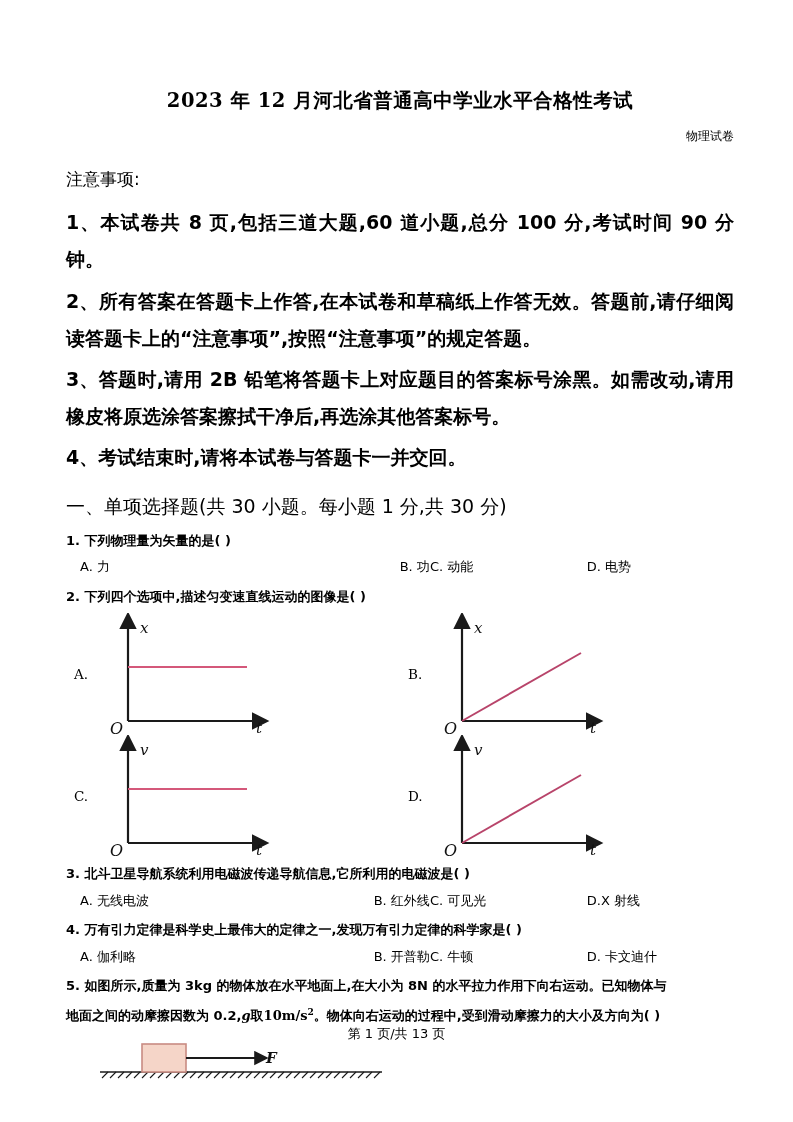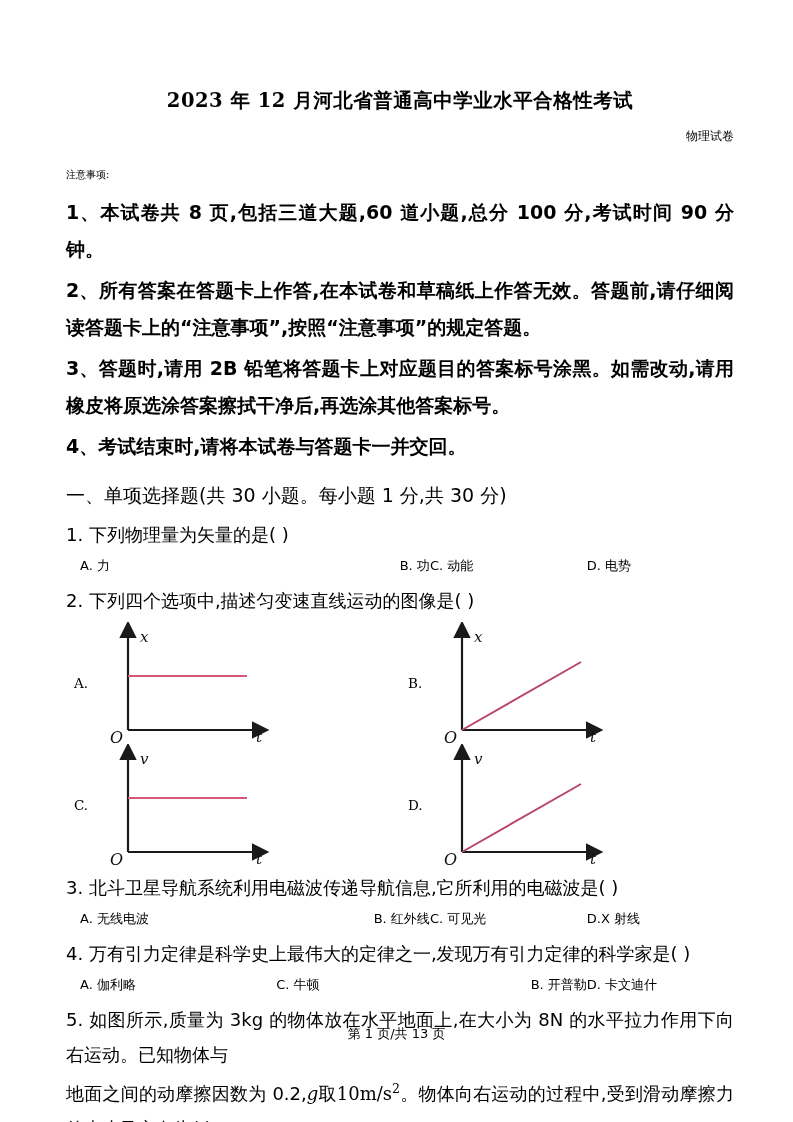--- a/index.html
+++ b/index.html
@@ -40,41 +40,42 @@
   }
   .title-sub {
     text-align: right;
     font-family: "DejaVu Serif", "Liberation Serif", serif;
     font-weight: normal;
     font-size: 12px;
     margin: 0 0 22px 0;
     line-height: 1.3;
   }
   .notice-head {
-    font-size: 10px;
+    font-size: 17px;
     margin: 0 0 12px 0;
     line-height: 1.5;
   }
   .notice-item {
     font-size: 19px;
     font-weight: bold;
     line-height: 1.95;
     margin: 4px 0 4px 0;
     text-align: justify;
   }
   .section-head {
     font-size: 19px;
     line-height: 1.9;
     margin: 12px 0 4px 0;
   }
   .q-stem {
-    font-size: 18px;
+    font-size: 13px;
     line-height: 1.95;
     margin: 4px 0 2px 0;
     text-align: justify;
+    font-weight: bold;
   }
   .q-options {
     display: flex;
     font-size: 13px;
     line-height: 1.9;
     margin: 0 0 4px 14px;
   }
   .opt {
     display: block;
   }
@@ -249,22 +250,22 @@
     <div class="q-options">
       <span class="opt opt-a">A. 无线电波</span>
       <span class="opt opt-b">B. 红外线</span>
       <span class="opt opt-c">C. 可见光</span>
       <span class="opt opt-d">D.X 射线</span>
     </div>
 
     <p class="q-stem">4. 万有引力定律是科学史上最伟大的定律之一,发现万有引力定律的科学家是(      )</p>
     <div class="q-options">
       <span class="opt opt-a">A. 伽利略</span>
+      <span class="opt opt-b">B. 开普勒</span>
       <span class="opt opt-c">C. 牛顿</span>
-      <span class="opt opt-b">B. 开普勒</span>
       <span class="opt opt-d">D. 卡文迪什</span>
     </div>
 
     <p class="q-stem">5. 如图所示,质量为 3kg 的物体放在水平地面上,在大小为 8N 的水平拉力作用下向右运动。已知物体与</p>
     <p class="q-stem"><span>地面之间的动摩擦因数为 0.2,</span><span class="mathspan mi">g</span><span class="mathspan">取10m/s</span><sup class="mathspan">2</sup><span>。物体向右运动的过程中,受到滑动摩擦力的大小及方向为(      )</span></p>
 
     <div class="q5-figure">
       <svg width="290" height="48" viewBox="0 0 290 48">
         <defs>
           <marker id="arrF" markerWidth="9" markerHeight="9" refX="1" refY="4" orient="auto">

